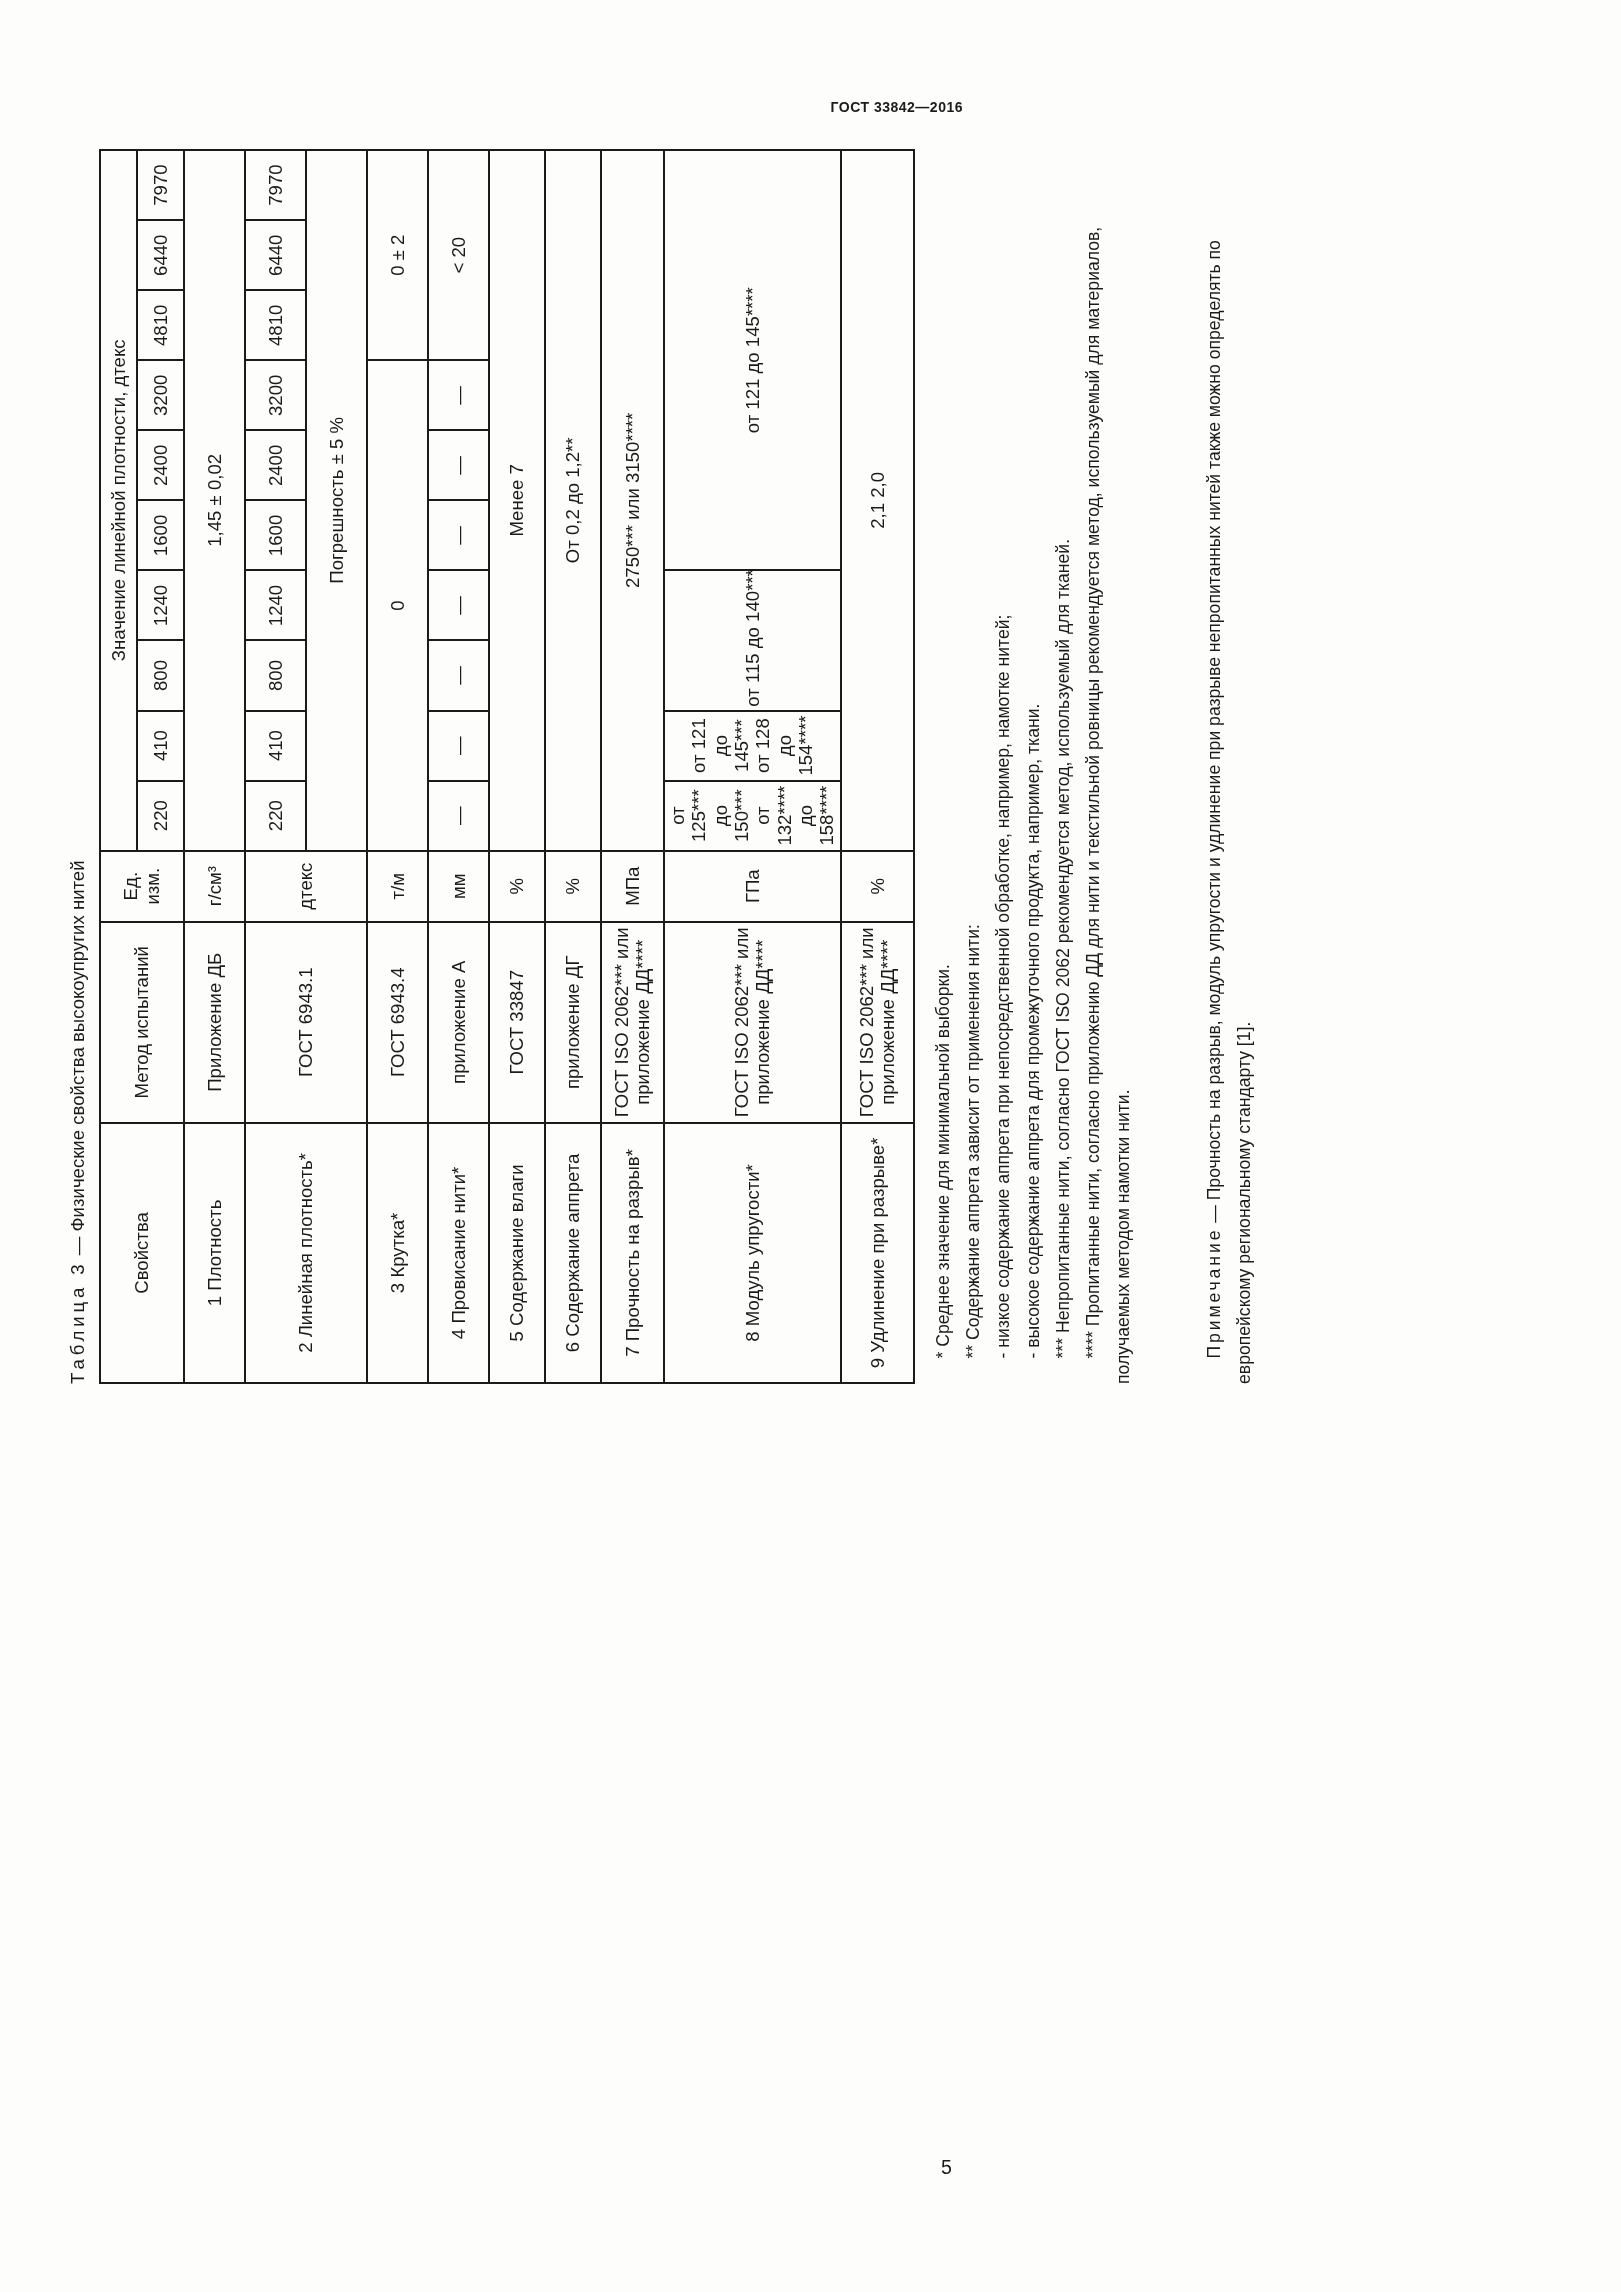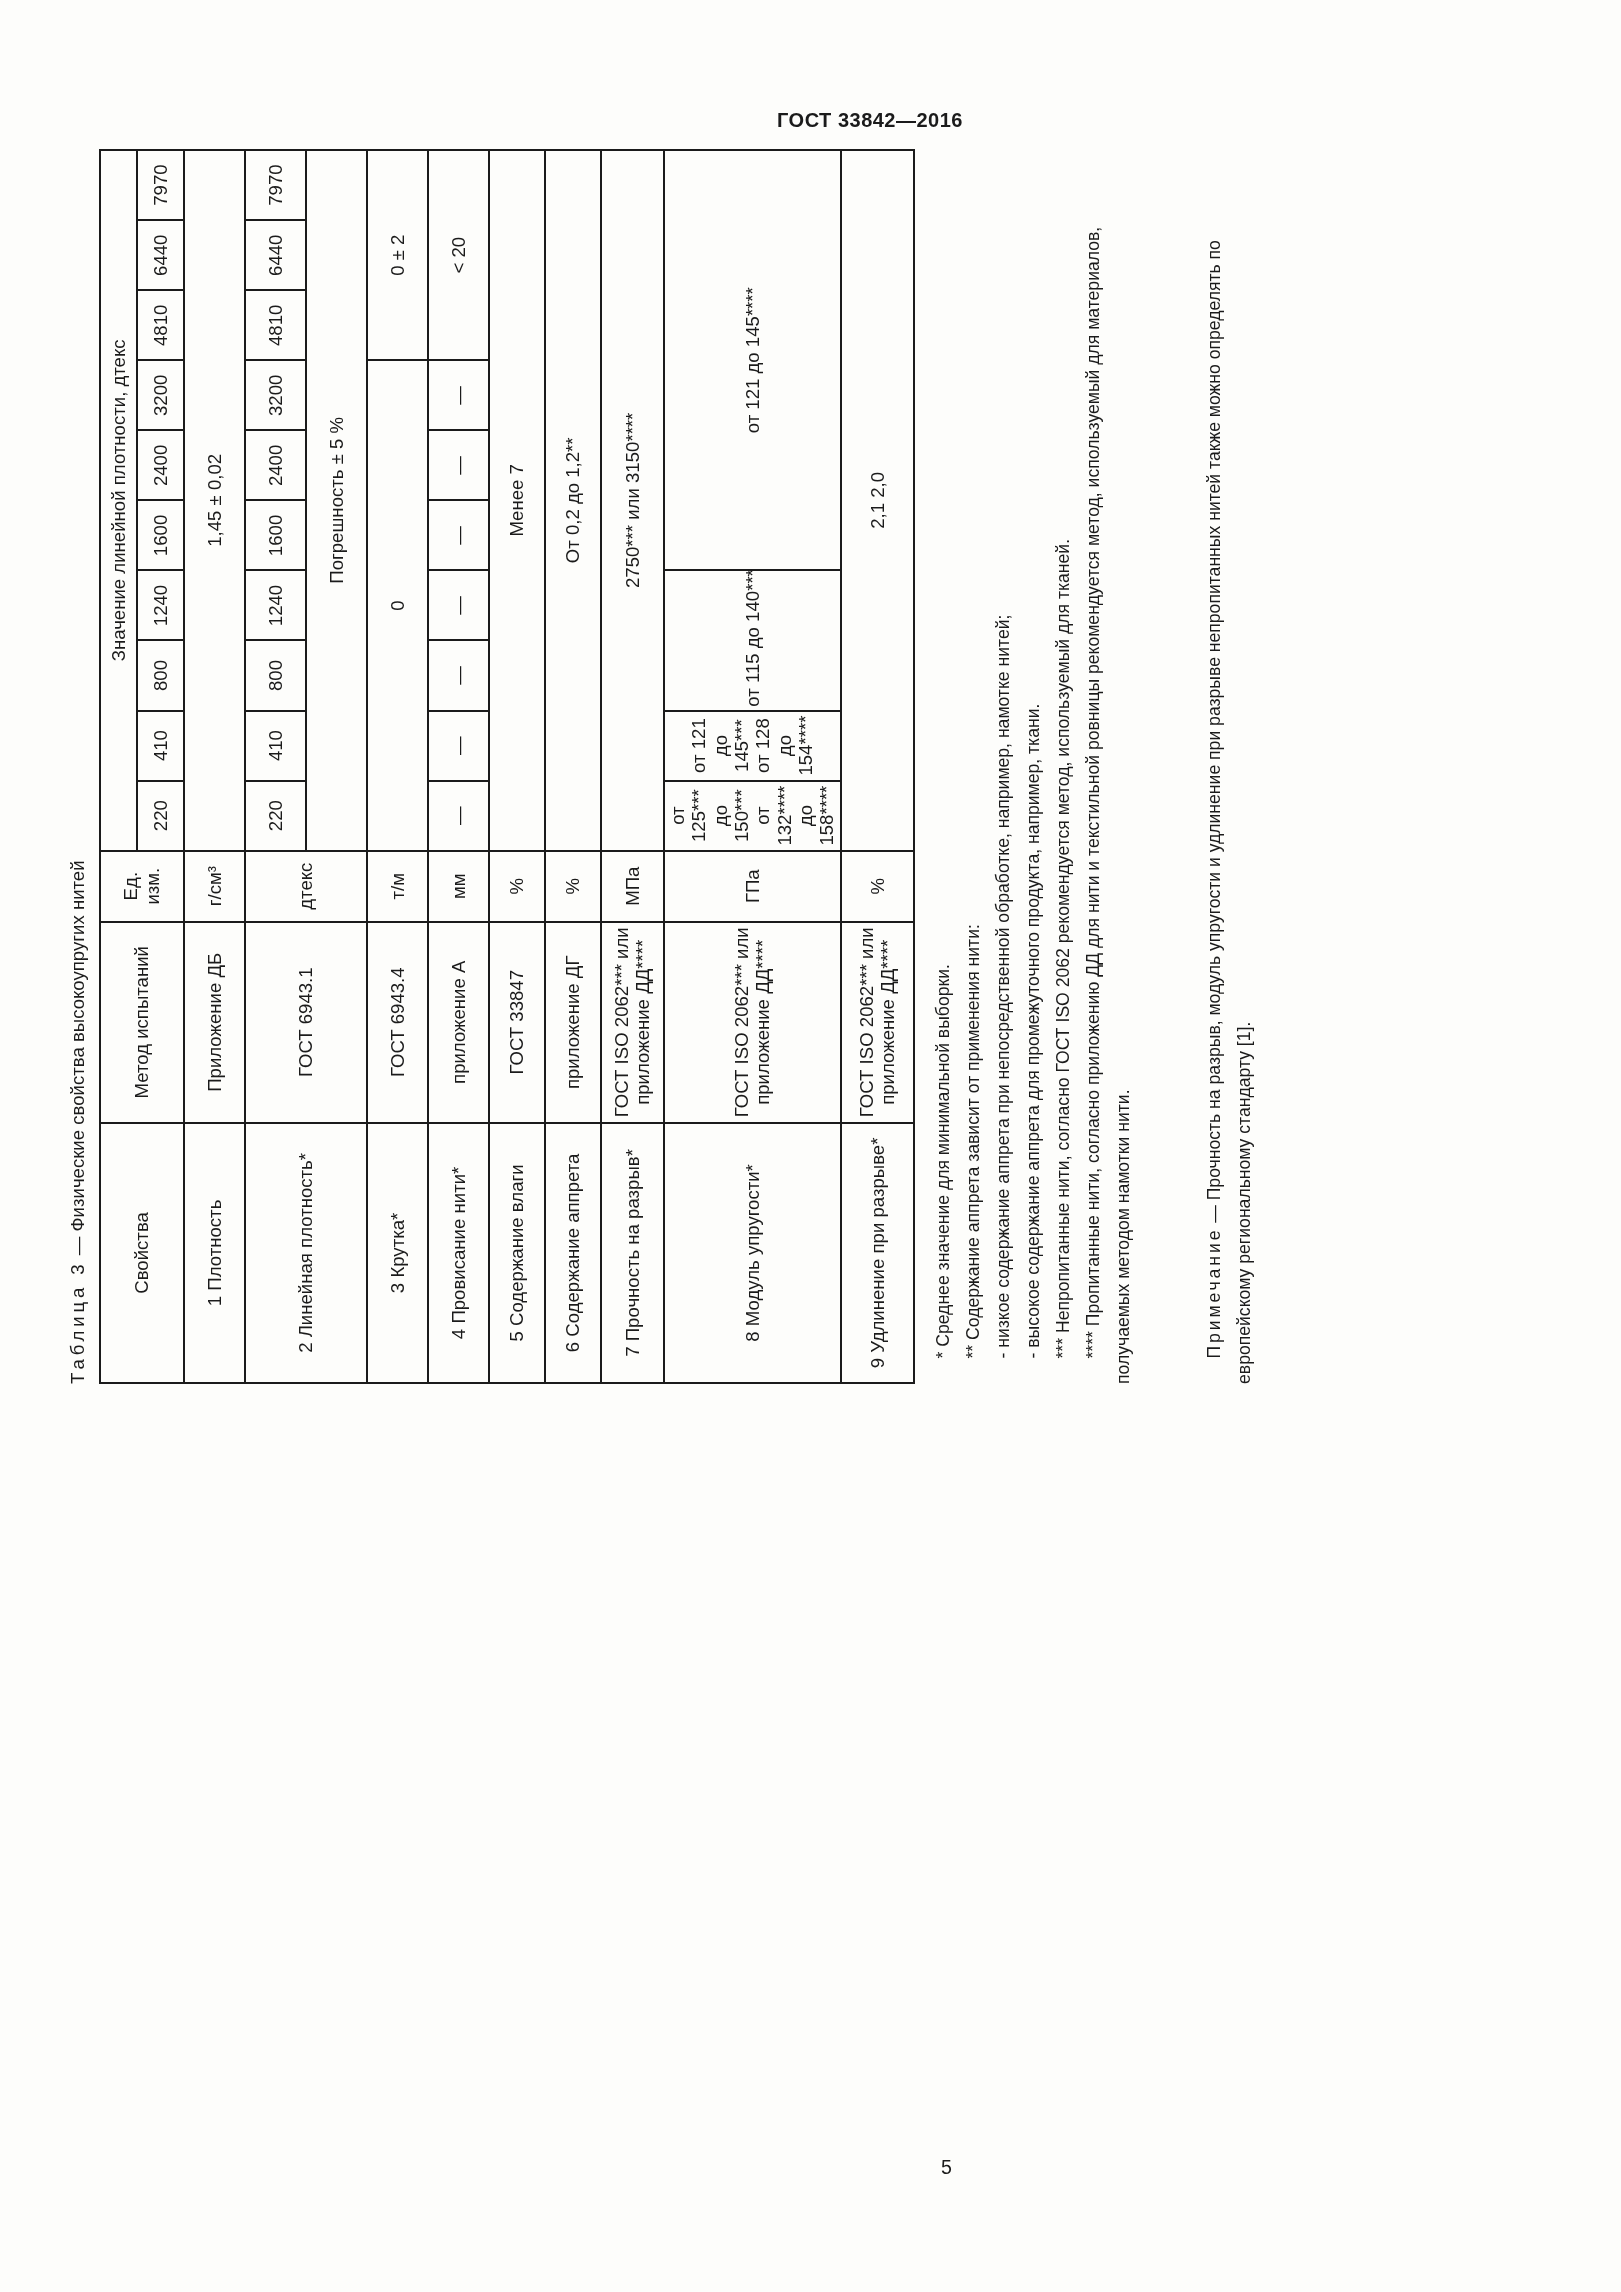--- a/index.html
+++ b/index.html
@@ -5,23 +5,23 @@
   html, body { margin: 0; padding: 0; }
   body {
     width: 1621px; height: 2293px;
     position: relative;
     background: #fdfdfb;
     font-family: "Liberation Sans", sans-serif;
     color: #1b1b1b;
     overflow: hidden;
   }
   .page-header {
-    position: absolute; top: 109px; left: 0;
+    position: absolute; top: 99px; left: 0;
     width: 963px; text-align: right;
-    font-size: 20px; font-weight: bold; letter-spacing: 0.5px;
+    font-size: 14px; font-weight: bold; letter-spacing: 0.5px;
   }
   .page-number {
     position: absolute; top: 2156px; left: 917px;
     width: 59px; text-align: center; font-size: 19.6px;
   }
   
   .rot-wrap {
     position: absolute; left: 67px; top: 147px;
     width: 1237px;
     transform-origin: 0 0;

